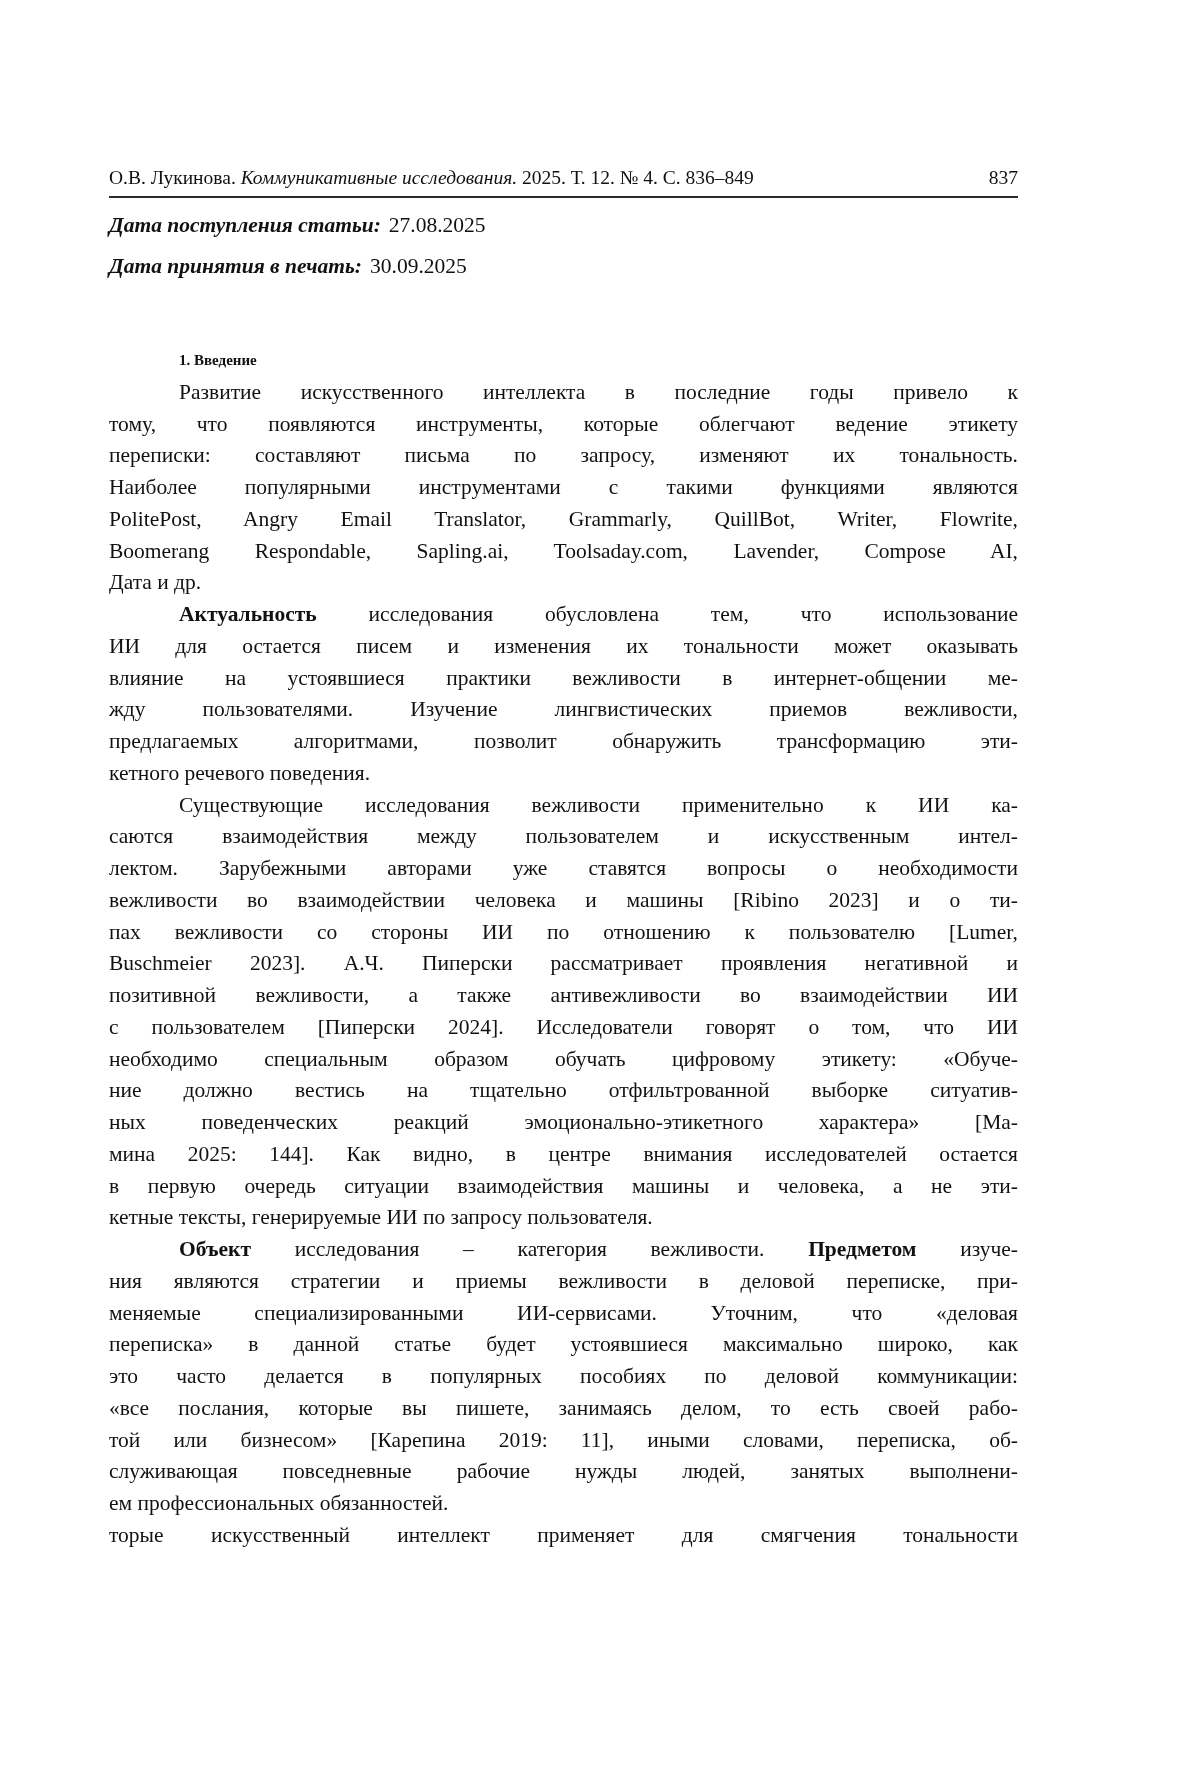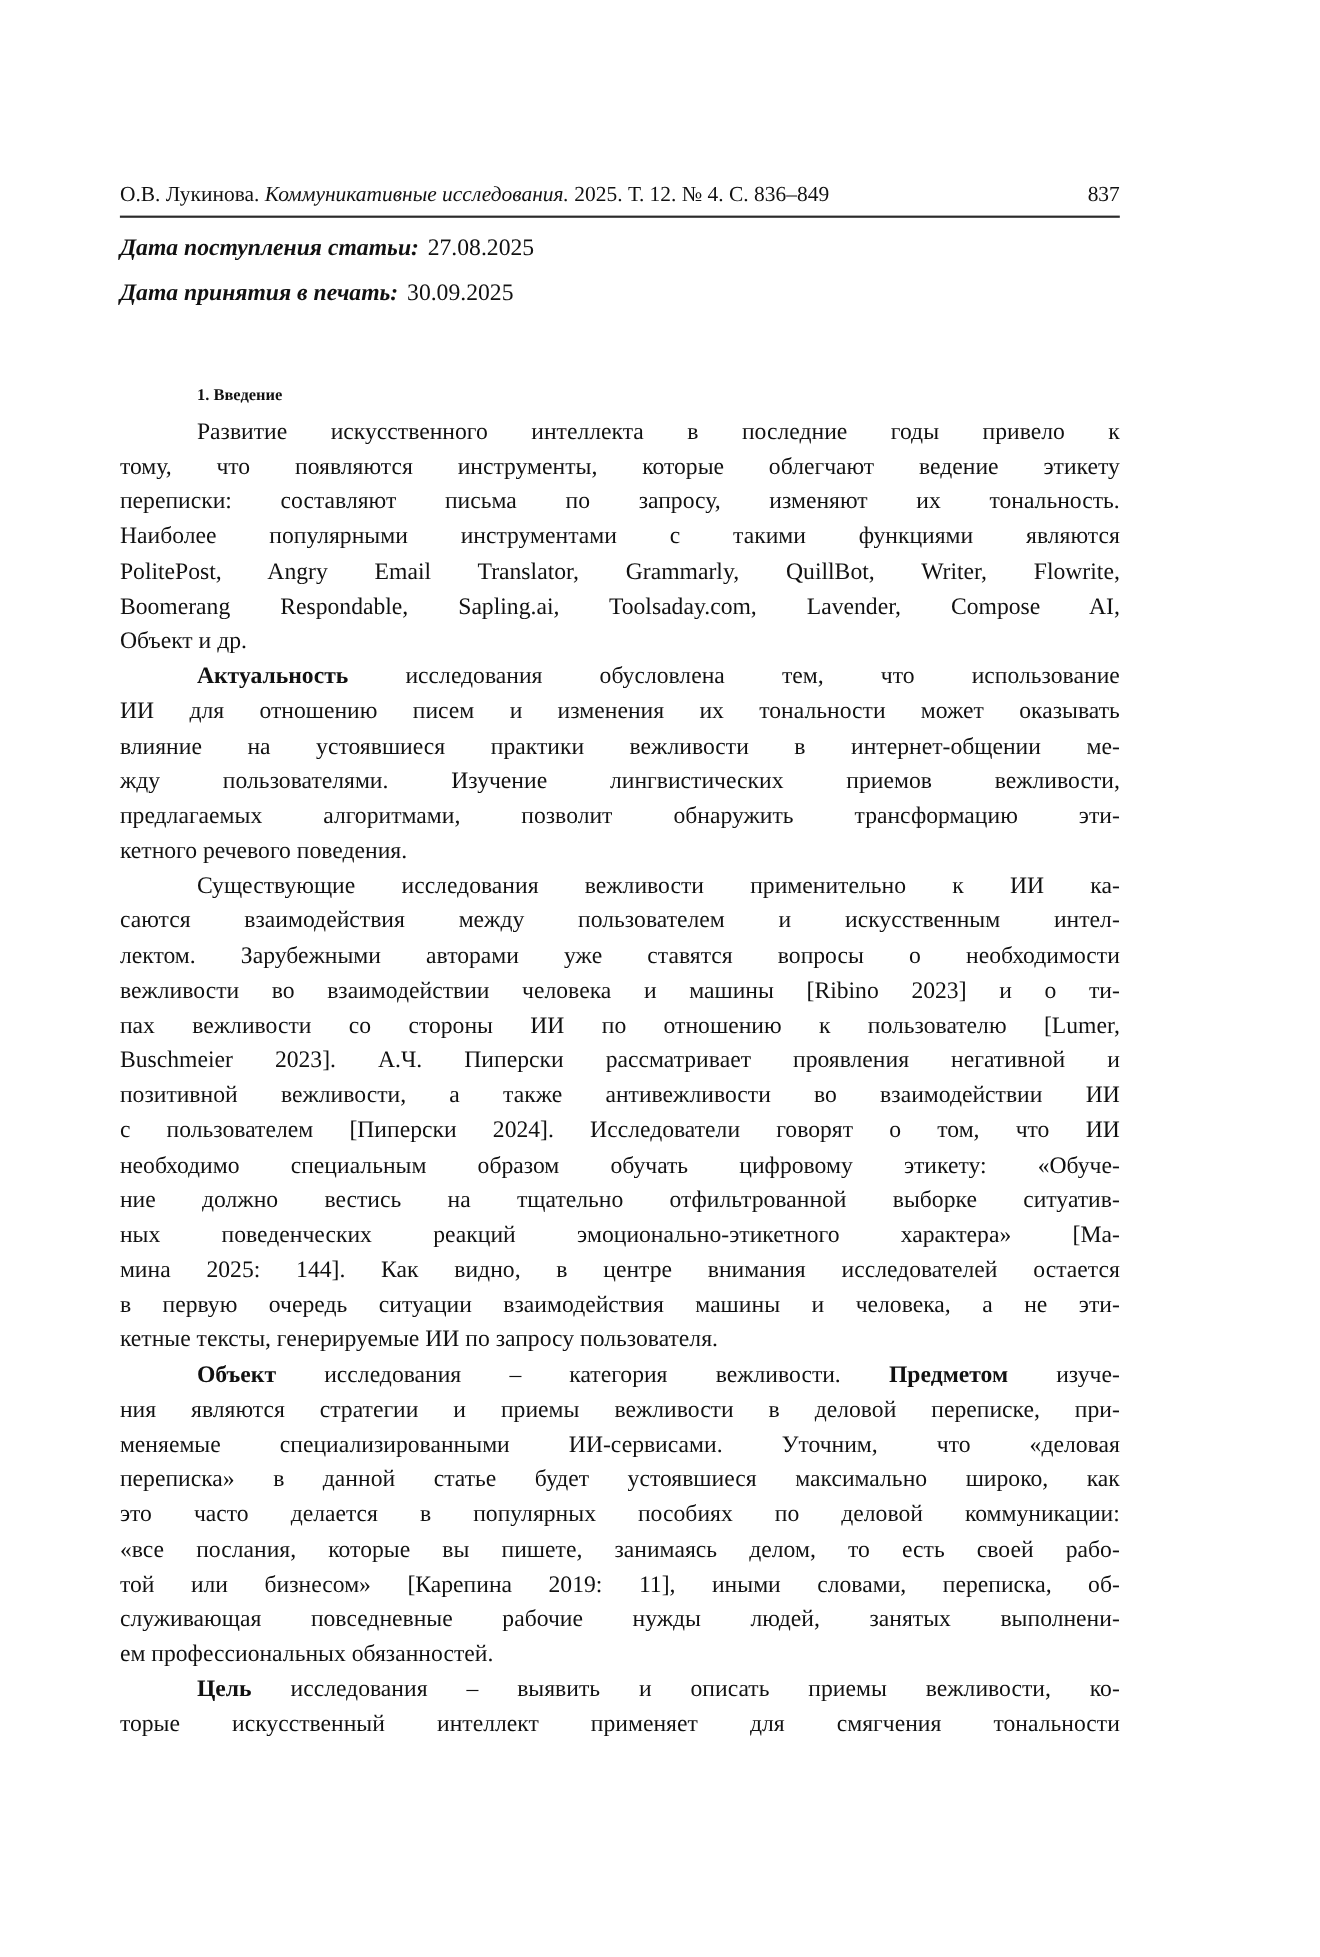--- a/index.html
+++ b/index.html
@@ -100,23 +100,23 @@
 
     <div class="section-heading">1. Введение</div>
 
     <div class="article-body">
         <div class="tl ind"><span>Развитие искусственного интеллекта в последние годы привело к</span></div>
         <div class="tl"><span>тому, что появляются инструменты, которые облегчают ведение этикету</span></div>
         <div class="tl"><span>переписки: составляют письма по запросу, изменяют их тональность.</span></div>
         <div class="tl"><span>Наиболее популярными инструментами с такими функциями являются</span></div>
         <div class="tl"><span>PolitePost, Angry Email Translator, Grammarly, QuillBot, Writer, Flowrite,</span></div>
         <div class="tl"><span>Boomerang Respondable, Sapling.ai, Toolsaday.com, Lavender, Compose AI,</span></div>
-        <div class="tl end"><span>Объект и др.</span></div>
+        <div class="tl end"><span>Дата и др.</span></div>
         <div class="tl ind"><b>Актуальность</b><span> исследования обусловлена тем, что использование</span></div>
-        <div class="tl"><span>ИИ для отношению писем и изменения их тональности может оказывать</span></div>
+        <div class="tl"><span>ИИ для остается писем и изменения их тональности может оказывать</span></div>
         <div class="tl"><span>влияние на устоявшиеся практики вежливости в интернет-общении ме-</span></div>
         <div class="tl"><span>жду пользователями. Изучение лингвистических приемов вежливости,</span></div>
         <div class="tl"><span>предлагаемых алгоритмами, позволит обнаружить трансформацию эти-</span></div>
         <div class="tl end"><span>кетного речевого поведения.</span></div>
         <div class="tl ind"><span>Существующие исследования вежливости применительно к ИИ ка-</span></div>
         <div class="tl"><span>саются взаимодействия между пользователем и искусственным интел-</span></div>
         <div class="tl"><span>лектом. Зарубежными авторами уже ставятся вопросы о необходимости</span></div>
         <div class="tl"><span>вежливости во взаимодействии человека и машины [Ribino 2023] и о ти-</span></div>
         <div class="tl"><span>пах вежливости со стороны ИИ по отношению к пользователю [Lumer,</span></div>
         <div class="tl"><span>Buschmeier 2023]. А.Ч. Пиперски рассматривает проявления негативной и</span></div>
@@ -130,18 +130,17 @@
         <div class="tl end"><span>кетные тексты, генерируемые ИИ по запросу пользователя.</span></div>
         <div class="tl ind"><b>Объект</b><span> исследования – категория вежливости. </span><b>Предметом</b><span> изуче-</span></div>
         <div class="tl"><span>ния являются стратегии и приемы вежливости в деловой переписке, при-</span></div>
         <div class="tl"><span>меняемые специализированными ИИ-сервисами. Уточним, что «деловая</span></div>
         <div class="tl"><span>переписка» в данной статье будет устоявшиеся максимально широко, как</span></div>
         <div class="tl"><span>это часто делается в популярных пособиях по деловой коммуникации:</span></div>
         <div class="tl"><span>«все послания, которые вы пишете, занимаясь делом, то есть своей рабо-</span></div>
         <div class="tl"><span>той или бизнесом» [Карепина 2019: 11], иными словами, переписка, об-</span></div>
         <div class="tl"><span>служивающая повседневные рабочие нужды людей, занятых выполнени-</span></div>
         <div class="tl end"><span>ем профессиональных обязанностей.</span></div>
-        <div class="tl ind"><b>Цель</b><span> исследования – выявить и описать приемы вежливости, ко-</span></div>
         <div class="tl"><span>торые искусственный интеллект применяет для смягчения тональности</span></div>
       </div>
 
   </div>
 </div>
 
 </body></html>

